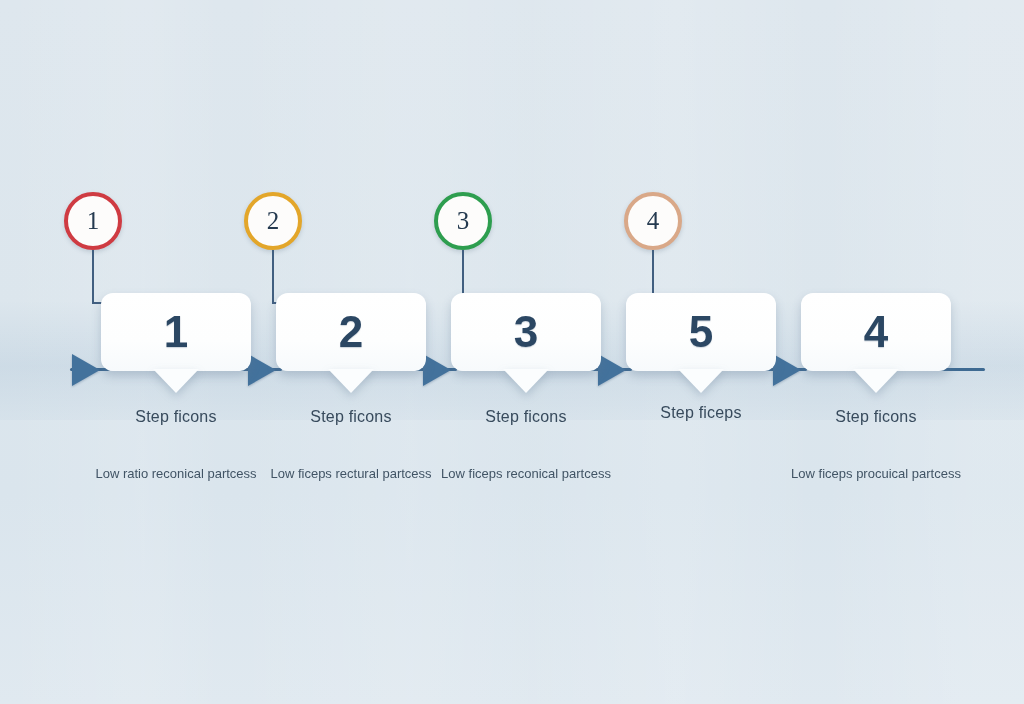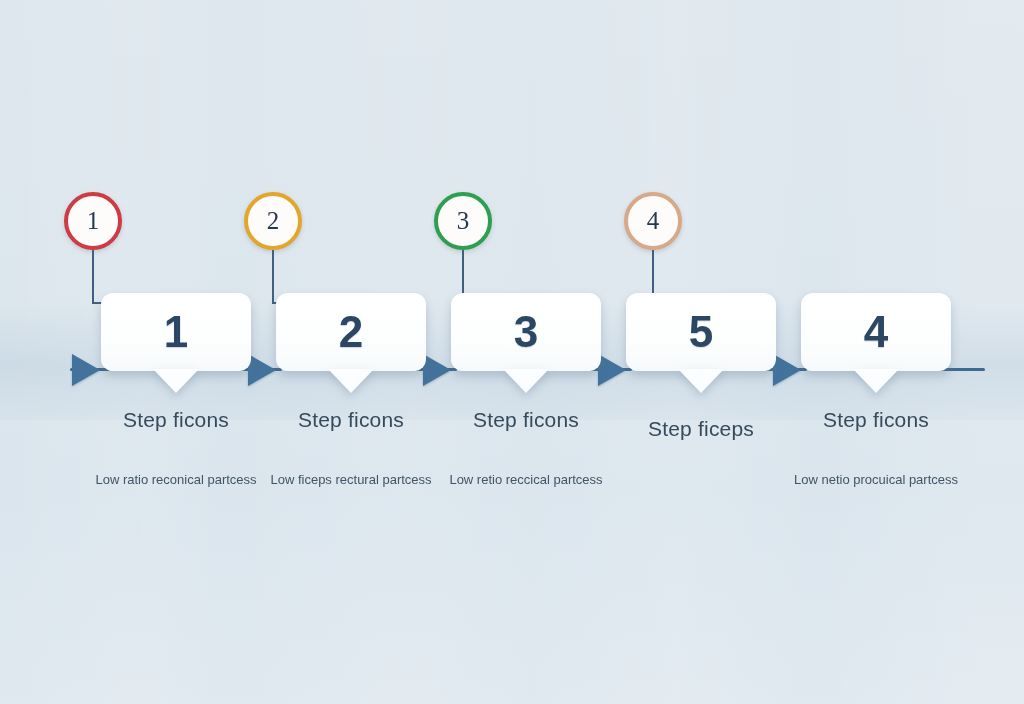--- a/index.html
+++ b/index.html
@@ -131,21 +131,21 @@
   }
 
   
   .caption {
     position: absolute;
     width: 200px;
     text-align: center;
     color: #3a4d5e;
   }
   .caption .title {
-    font-size: 21px;
+    font-size: 16px;
     letter-spacing: 0.2px;
     margin-bottom: 11px;
     color: #374a5c;
   }
   .caption .desc {
     font-size: 13px;
     line-height: 1.25;
     color: #415465;
     margin-top: 40px;
   }
@@ -224,23 +224,23 @@
   <div class="caption" style="left:76px; top:408px;">
     <div class="title">Step ficons</div>
     <div class="desc">Low ratio reconical partcess</div>
   </div>
   <div class="caption" style="left:251px; top:408px;">
     <div class="title">Step ficons</div>
     <div class="desc">Low ficeps rectural partcess</div>
   </div>
   <div class="caption" style="left:426px; top:408px;">
     <div class="title">Step ficons</div>
-    <div class="desc">Low retio reccical partcess</div>
-  </div>
-  <div class="caption" style="left:601px; top:417px;text-align:center;">
+    <div class="desc">Low ficeps reconical partcess</div>
+  </div>
+  <div class="caption" style="left:601px; top:404px;text-align:center;">
     <div class="title">Step ficeps</div>
   </div>
   <div class="caption" style="left:776px; top:408px;">
     <div class="title">Step ficons</div>
-    <div class="desc">Low netio procuical partcess</div>
+    <div class="desc">Low ficeps procuical partcess</div>
   </div>
 
 </div>
 
 </body></html>

